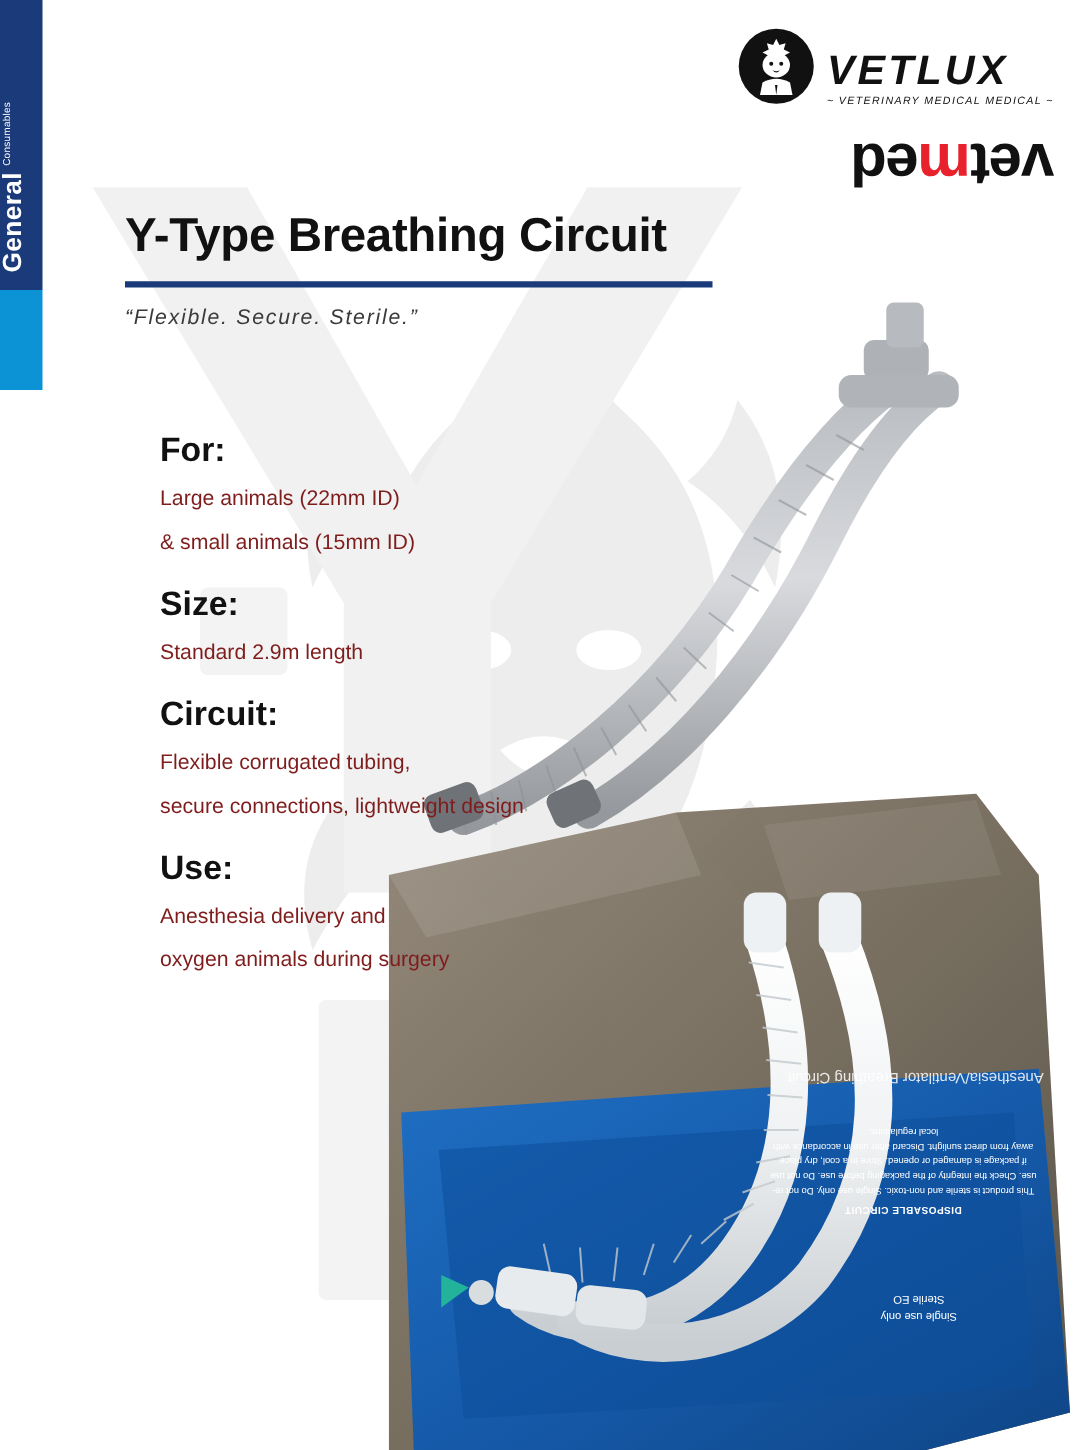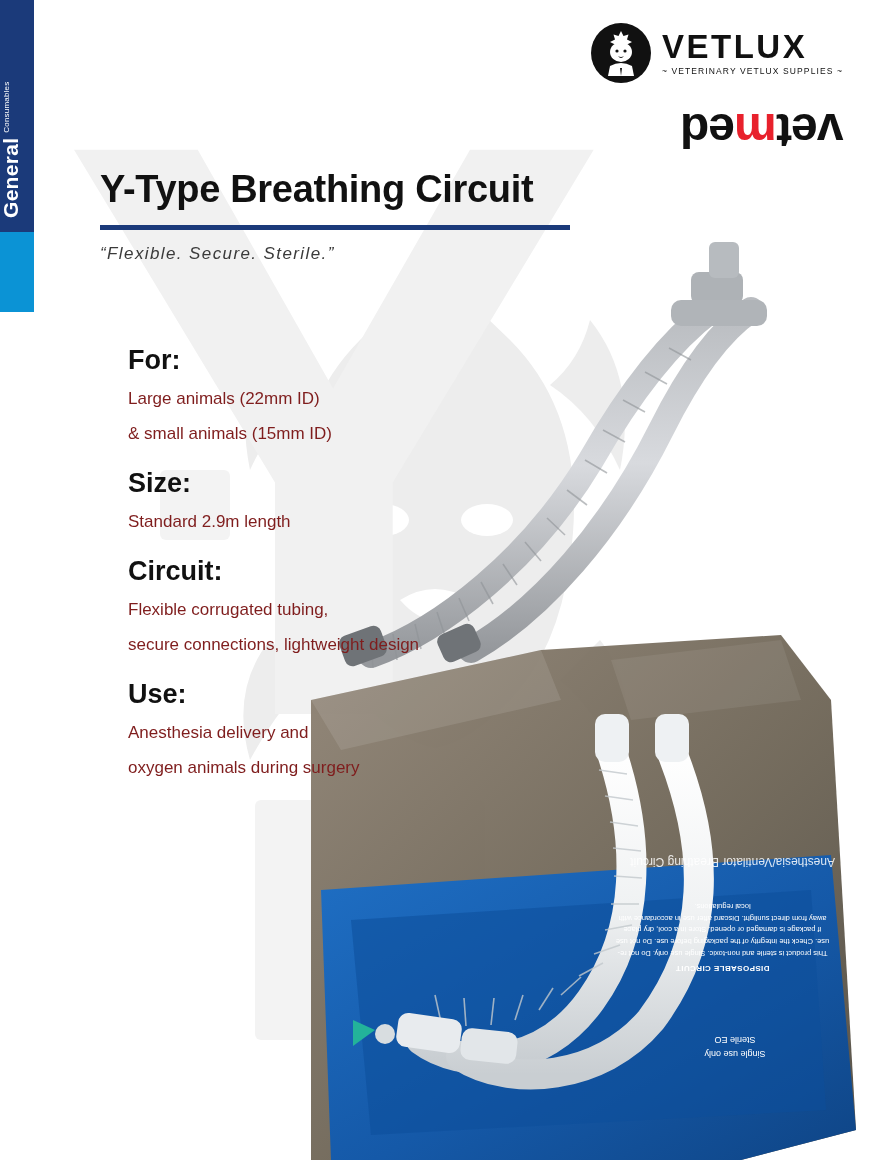--- a/index.html
+++ b/index.html
@@ -101,23 +101,24 @@
   
   .brand-block {
     position: absolute;
     right: 28px;
     top: 22px;
     z-index: 30;
     text-align: right;
   }
   .vetlux-row {
     display: flex;
-    align-items: center;
+    align-items: flex-end;
     justify-content: flex-end;
     gap: 10px;
+    font-style: italic;
   }
   .lion-badge {
     width: 62px;
     height: 62px;
     position: relative;
   }
   .vetlux-text {
     text-align: left;
     line-height: 1;
   }
@@ -308,21 +309,21 @@
           <g fill="#111111">
             <circle cx="27" cy="29" r="1.6"></circle>
             <circle cx="35" cy="29" r="1.6"></circle>
             <path d="M28 34 q3 2 6 0 q-3 4 -6 0 z"></path>
             <path d="M30 46 l1 8 1 -8 z"></path>
           </g>
         </svg>
       </div>
       <div class="vetlux-text">
         <div class="vetlux-name">VETLUX</div>
-        <div class="vetlux-tagline">~ VETERINARY VETLUX SUPPLIES ~</div>
+        <div class="vetlux-tagline">~ VETERINARY MEDICAL MEDICAL ~</div>
       </div>
     </div>
     <div class="vetmed-wordmark">
       <span class="rot">ed</span><span class="red rot">m</span><span class="rot">vet</span>
     </div>
   </div>
 
   <div class="title-block">
     <h1 class="doc-title">Y-Type Breathing Circuit</h1>
     <div class="title-rule"></div>

